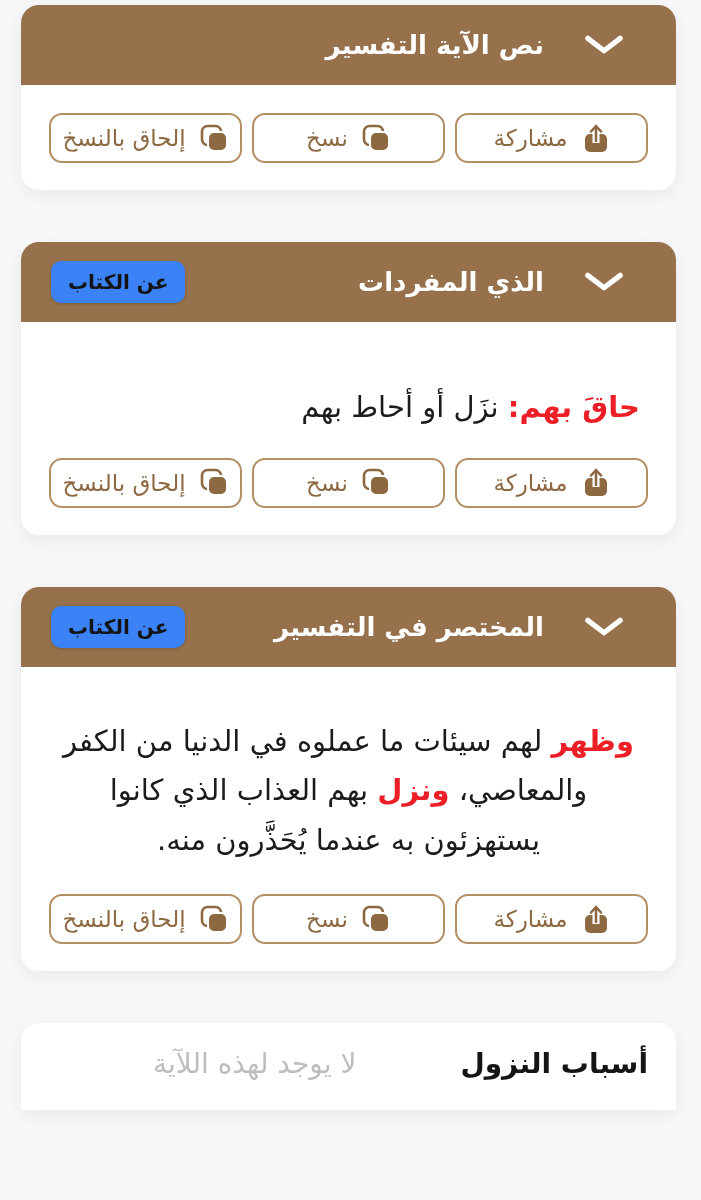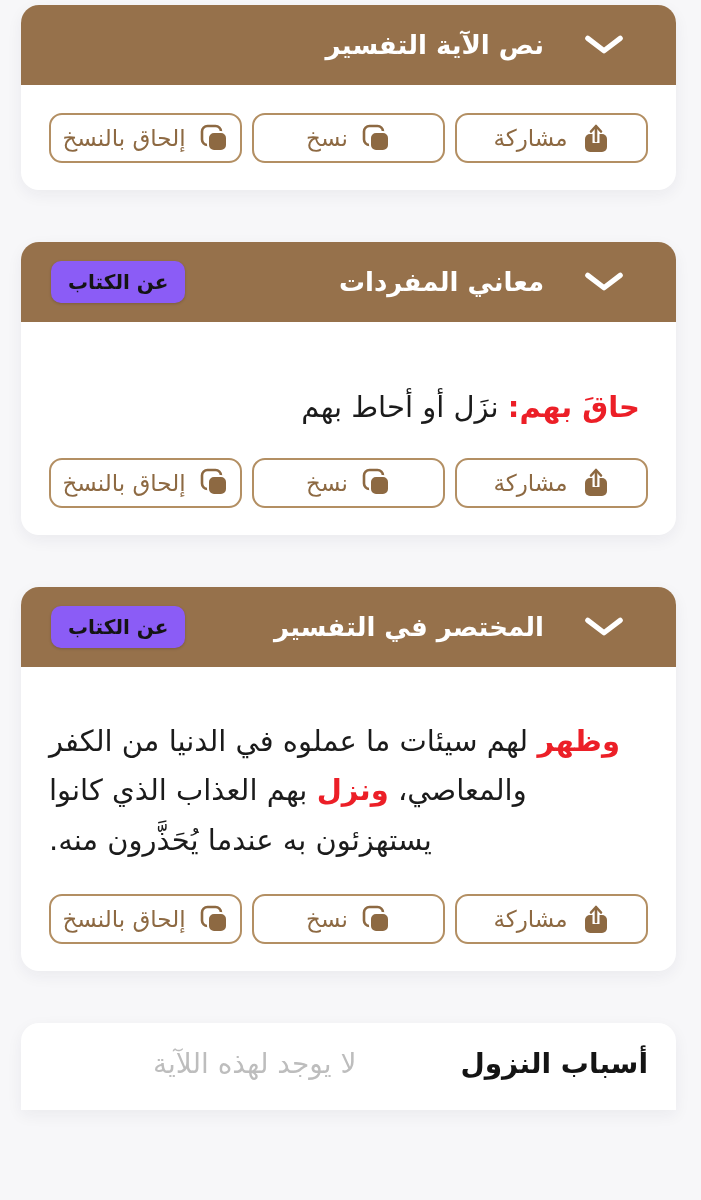--- a/index.html
+++ b/index.html
@@ -34,21 +34,21 @@
   .card-title {
     margin: 0;
     color: #ffffff;
     font-size: 26px;
     font-weight: 600;
     letter-spacing: 0;
     white-space: nowrap;
   }
   .badge {
     margin-inline-start: auto;
-    background: #8b5cf6;
+    background: #3b82f6;
     color: #141414;
     border: none;
     border-radius: 10px;
     padding: 9px 17px;
     font-size: 20px;
     font-weight: 600;
     font-family: inherit;
     box-shadow: 0 1px 3px rgba(0,0,0,0.18);
     cursor: pointer;
     white-space: nowrap;
@@ -71,21 +71,21 @@
     line-height: 1.5;
     color: #1b1b1b;
     text-align: right;
   }
   .tafsir-text {
     margin: 0;
     padding: 50px 0 0 0;
     font-size: 29px;
     line-height: 1.72;
     color: #1b1b1b;
-    text-align: left;
+    text-align: center;
   }
   .red-word { color: #EC1F27; font-weight: bold; }
 
   .actions {
     display: flex;
     gap: 10px;
     margin-top: 28px;
   }
   .action-btn {
     flex: 1;
@@ -175,21 +175,21 @@
     </div>
   </section>
 
   <section class="card">
     <header class="card-header">
       <span class="chevron">
         <svg width="40" height="22" viewBox="0 0 42 22">
           <polyline points="4,4 21,17 38,4" fill="none" stroke="#ffffff" stroke-width="5.5" stroke-linecap="round" stroke-linejoin="round"></polyline>
         </svg>
       </span>
-      <h2 class="card-title">معاني المفردات</h2>
+      <h2 class="card-title">الذي المفردات</h2>
       <button class="badge">عن الكتاب</button>
     </header>
     <div class="card-body">
       <p class="term-line"><span class="red-word">حاقَ بهم:</span><span> نزَل أو أحاط بهم</span></p>
       <div class="actions">
         <button class="action-btn">
           <span class="btn-icon">
             <svg width="28" height="31" viewBox="0 0 28 31">
               <rect x="3" y="11" width="22" height="18" rx="5" fill="#8D6942"></rect>
               <line x1="14" y1="6" x2="14" y2="20" stroke="#ffffff" stroke-width="7"></line>

